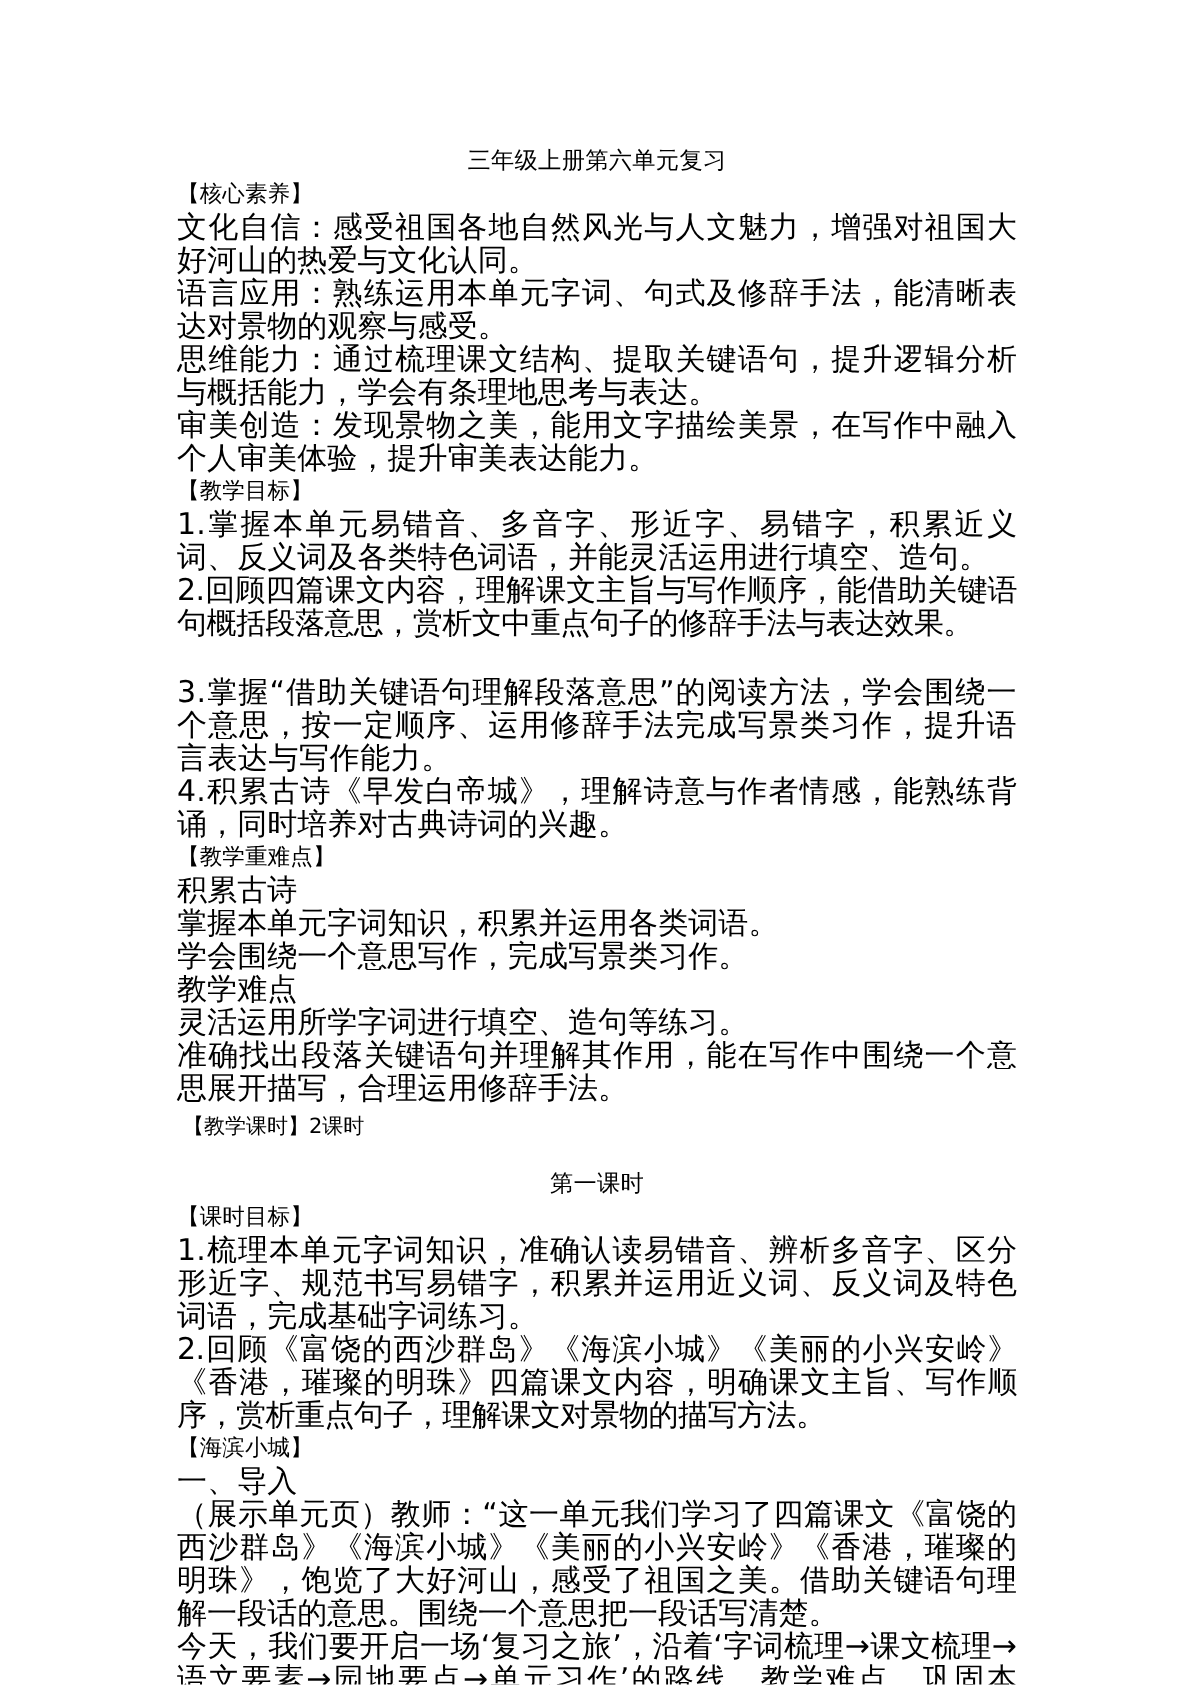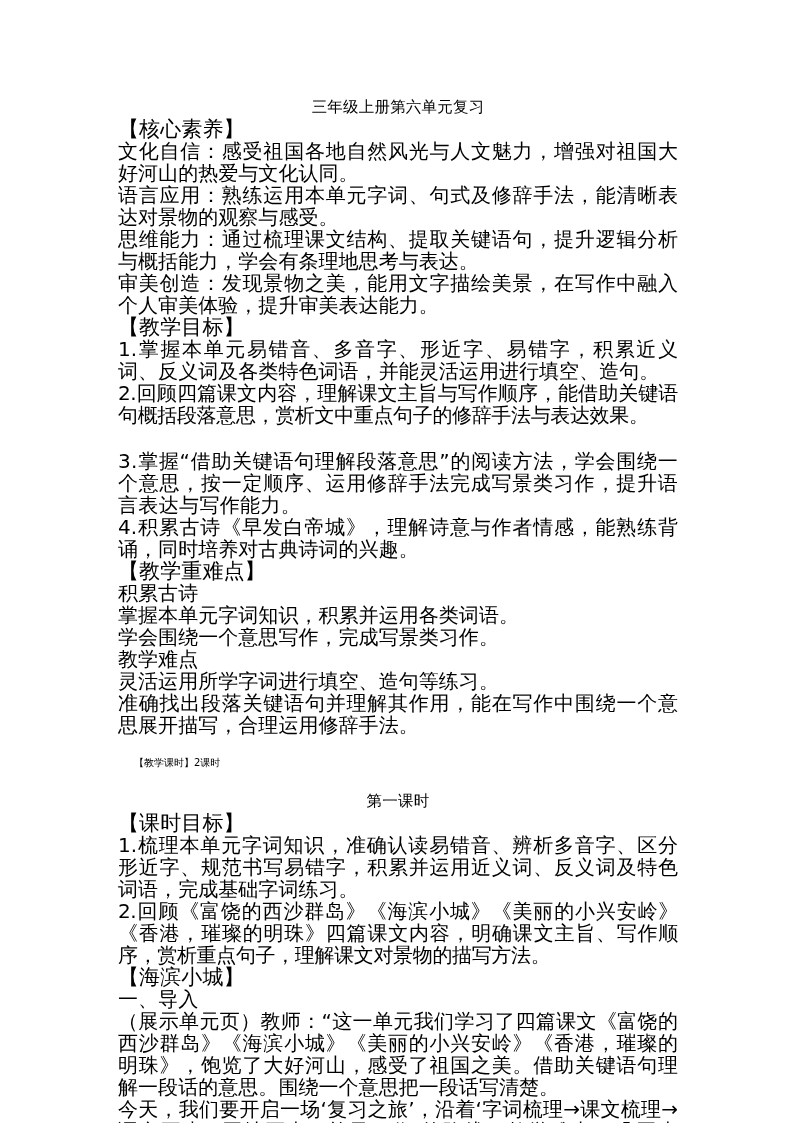--- a/index.html
+++ b/index.html
@@ -46,21 +46,21 @@
     font-weight: normal;
     white-space: nowrap;
   }
 
   .period-title {
     margin-top: 16px;
   }
 
   
   .sec-head {
-    font-size: 21px;
+    font-size: 15px;
     line-height: 22px;
     margin: 0;
     letter-spacing: 0.1px;
     white-space: nowrap;
   }
 
   
   .para {
     font-size: 20px;
     line-height: 22px;
@@ -81,23 +81,23 @@
     margin-top: 24px;
   }
 
   
   .latin {
     font-family: "DejaVu Sans", "Liberation Sans", sans-serif;
   }
 
   
   .inline-head {
-    font-size: 10px;
+    font-size: 14px;
     line-height: 22px;
-    margin: 16px;
+    margin: 4px;
     white-space: nowrap;
   }
 </style>
 </head>
 <body>
 
 <div class="page">
   <div class="content">
 
     <div class="doc-title">三年级上册第六单元复习</div>

